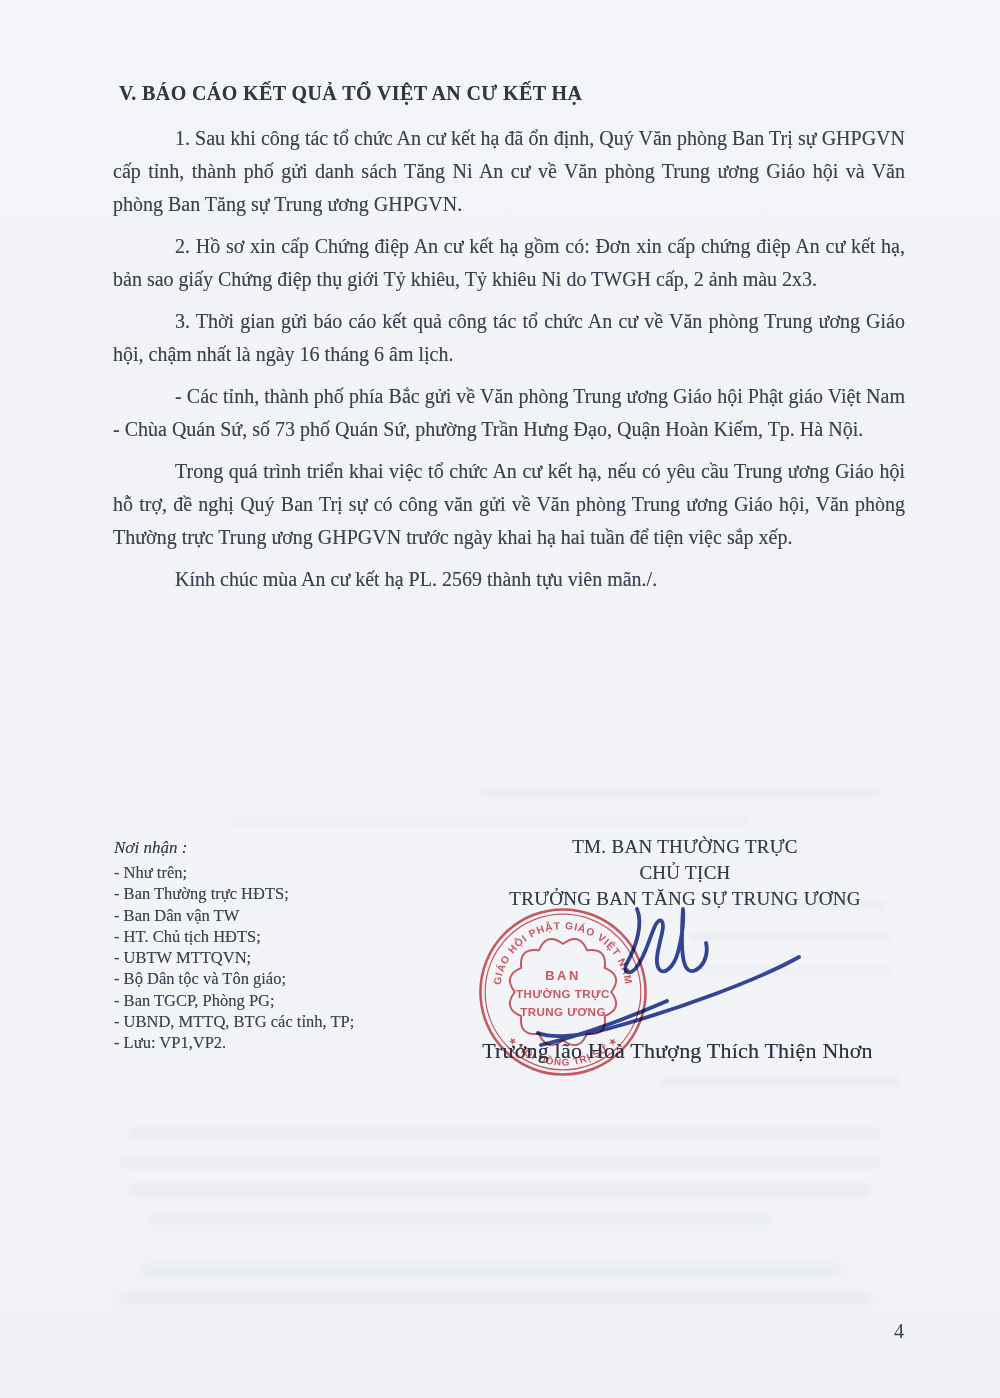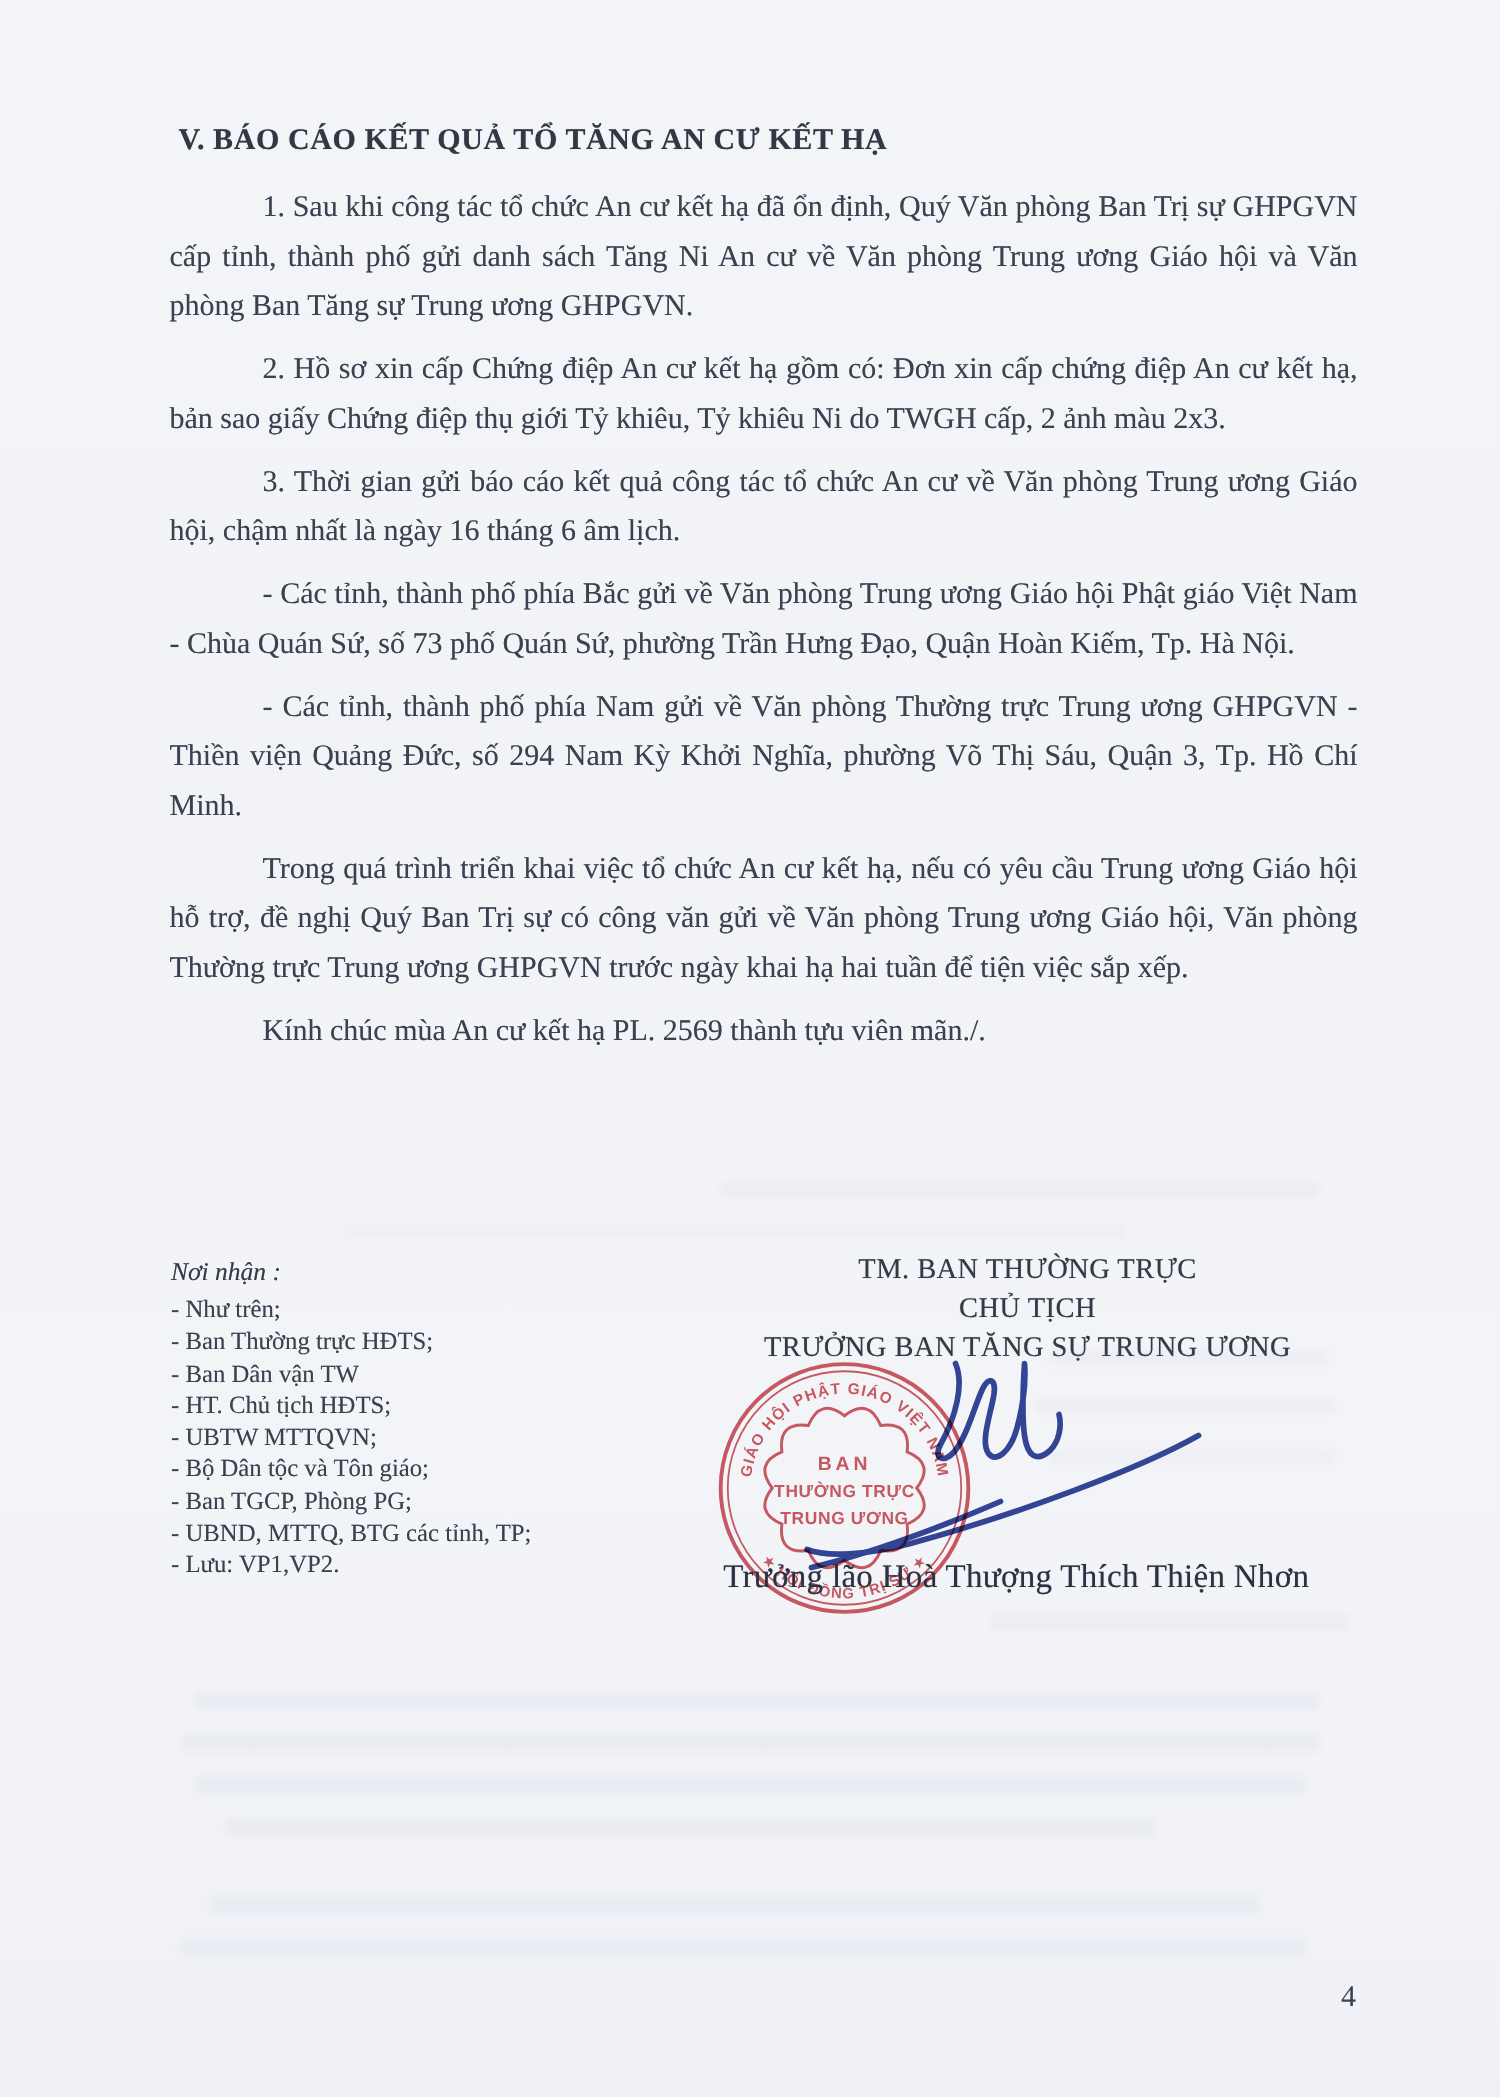--- a/index.html
+++ b/index.html
@@ -35,26 +35,25 @@
   }
   .pageno{position:absolute;left:894px;top:1320px;font-size:20px;color:#3a4150;}
   .ghost{position:absolute;background:#7e88ad;filter:blur(2.5px);border-radius:3px;}
 </style>
 </head>
 <body>
 
 <div class="page">
 
   <div class="content">
-    <h1 class="heading">V. BÁO CÁO KẾT QUẢ TỔ TĂNG AN CƯ KẾT HẠ</h1>
+    <h1 class="heading">V. BÁO CÁO KẾT QUẢ TỔ VIỆT AN CƯ KẾT HẠ</h1>
     <p class="para">1. Sau khi công tác tổ chức An cư kết hạ đã ổn định, Quý Văn phòng Ban Trị sự GHPGVN cấp tỉnh, thành phố gửi danh sách Tăng Ni An cư về Văn phòng Trung ương Giáo hội và Văn phòng Ban Tăng sự Trung ương GHPGVN.</p>
     <p class="para">2. Hồ sơ xin cấp Chứng điệp An cư kết hạ gồm có: Đơn xin cấp chứng điệp An cư kết hạ, bản sao giấy Chứng điệp thụ giới Tỷ khiêu, Tỷ khiêu Ni do TWGH cấp, 2 ảnh màu 2x3.</p>
     <p class="para">3. Thời gian gửi báo cáo kết quả công tác tổ chức An cư về Văn phòng Trung ương Giáo hội, chậm nhất là ngày 16 tháng 6 âm lịch.</p>
     <p class="para">- Các tỉnh, thành phố phía Bắc gửi về Văn phòng Trung ương Giáo hội Phật giáo Việt Nam - Chùa Quán Sứ, số 73 phố Quán Sứ, phường Trần Hưng Đạo, Quận Hoàn Kiếm, Tp. Hà Nội.</p>
-    <p class="para">- Các tỉnh, thành phố phía Nam gửi về Văn phòng Thường trực Trung ương GHPGVN - Thiền viện Quảng Đức, số 294 Nam Kỳ Khởi Nghĩa, phường Võ Thị Sáu, Quận 3, Tp. Hồ Chí Minh.</p>
     <p class="para">Trong quá trình triển khai việc tổ chức An cư kết hạ, nếu có yêu cầu Trung ương Giáo hội hỗ trợ, đề nghị Quý Ban Trị sự có công văn gửi về Văn phòng Trung ương Giáo hội, Văn phòng Thường trực Trung ương GHPGVN trước ngày khai hạ hai tuần để tiện việc sắp xếp.</p>
     <p class="para closing">Kính chúc mùa An cư kết hạ PL. 2569 thành tựu viên mãn./.</p>
   </div>
 
   <div class="recipients">
     <div class="rec-label"><span>Nơi nhận</span><span> :</span></div>
     <div class="rec-item">- Như trên;</div>
     <div class="rec-item">- Ban Thường trực HĐTS;</div>
     <div class="rec-item">- Ban Dân vận TW</div>
     <div class="rec-item">- HT. Chủ tịch HĐTS;</div>

